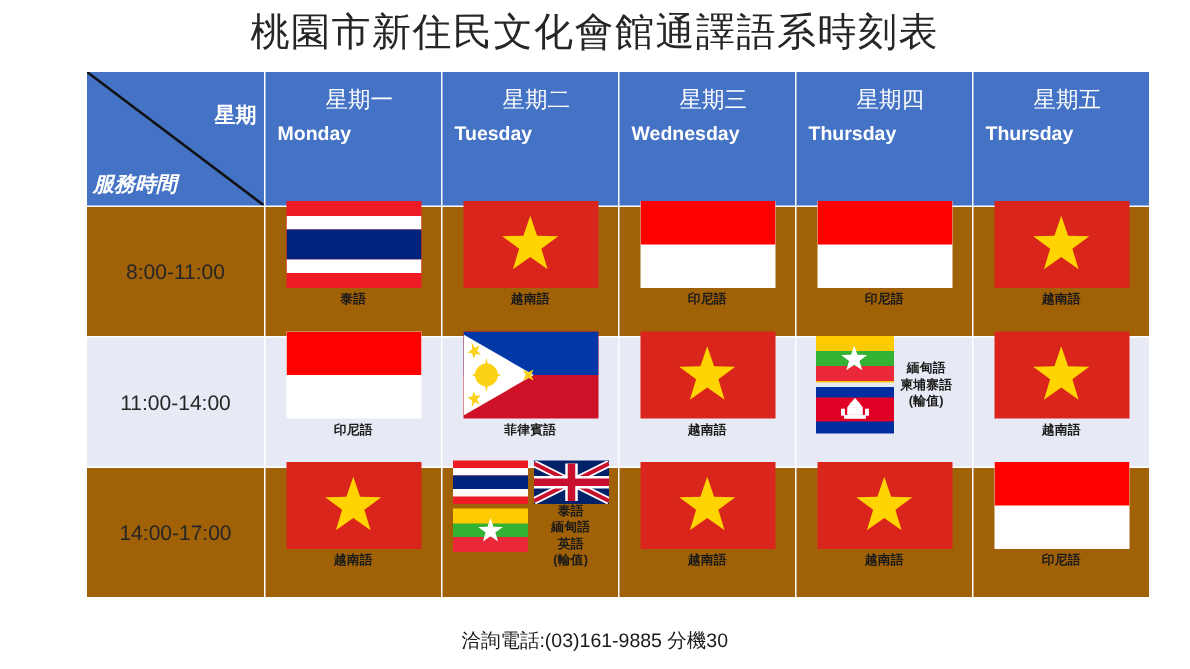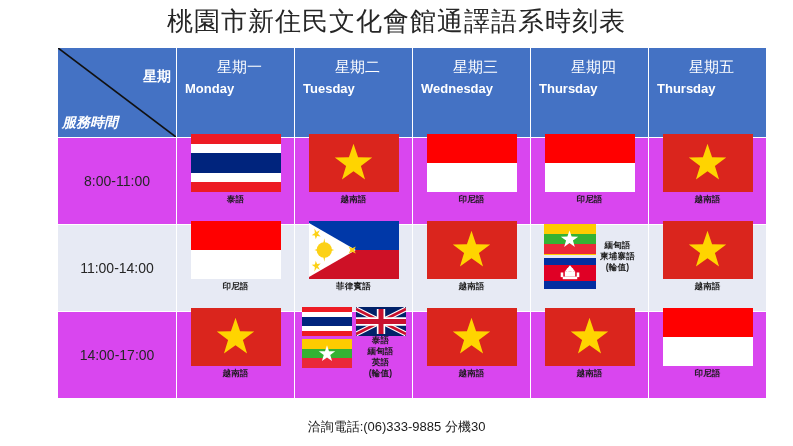--- a/index.html
+++ b/index.html
@@ -56,21 +56,21 @@
   }
   .corner .lbl-time{
     position:absolute;left:4px;bottom:5px;
     font-size:14px;font-weight:700;color:#ffffff;font-style:italic;
   }
   .dayhead{padding:9px 0 0 8px !important;}
   .dayhead .zh{font-size:15px;font-weight:400;line-height:20px;display:block;text-align:center;}
   .dayhead .en{font-size:13px;font-weight:700;line-height:23px;display:block;}
 
   
-  .rowA td{background:#d946ef;}
+  .rowA td{background:#a16207;}
   .rowB td{background:#e7eaf4;}
   .tbl tbody td{height:86px;}
 
   .timecell{
     text-align:center;
     font-size:14px;
     color:#262626;
     vertical-align:middle !important;
   }
 
@@ -424,14 +424,14 @@
                   <i class="top"></i>
                 </div>
                 <div class="caption">印尼語</div>
               </div>
             </div>
           </td>
         </tr>
       </tbody>
   </table>
 
-  <div class="footer">洽詢電話:(06)333-9885 分機30</div>
+  <div class="footer">洽詢電話:(03)161-9885 分機30</div>
 </div>
 
 </body></html>

